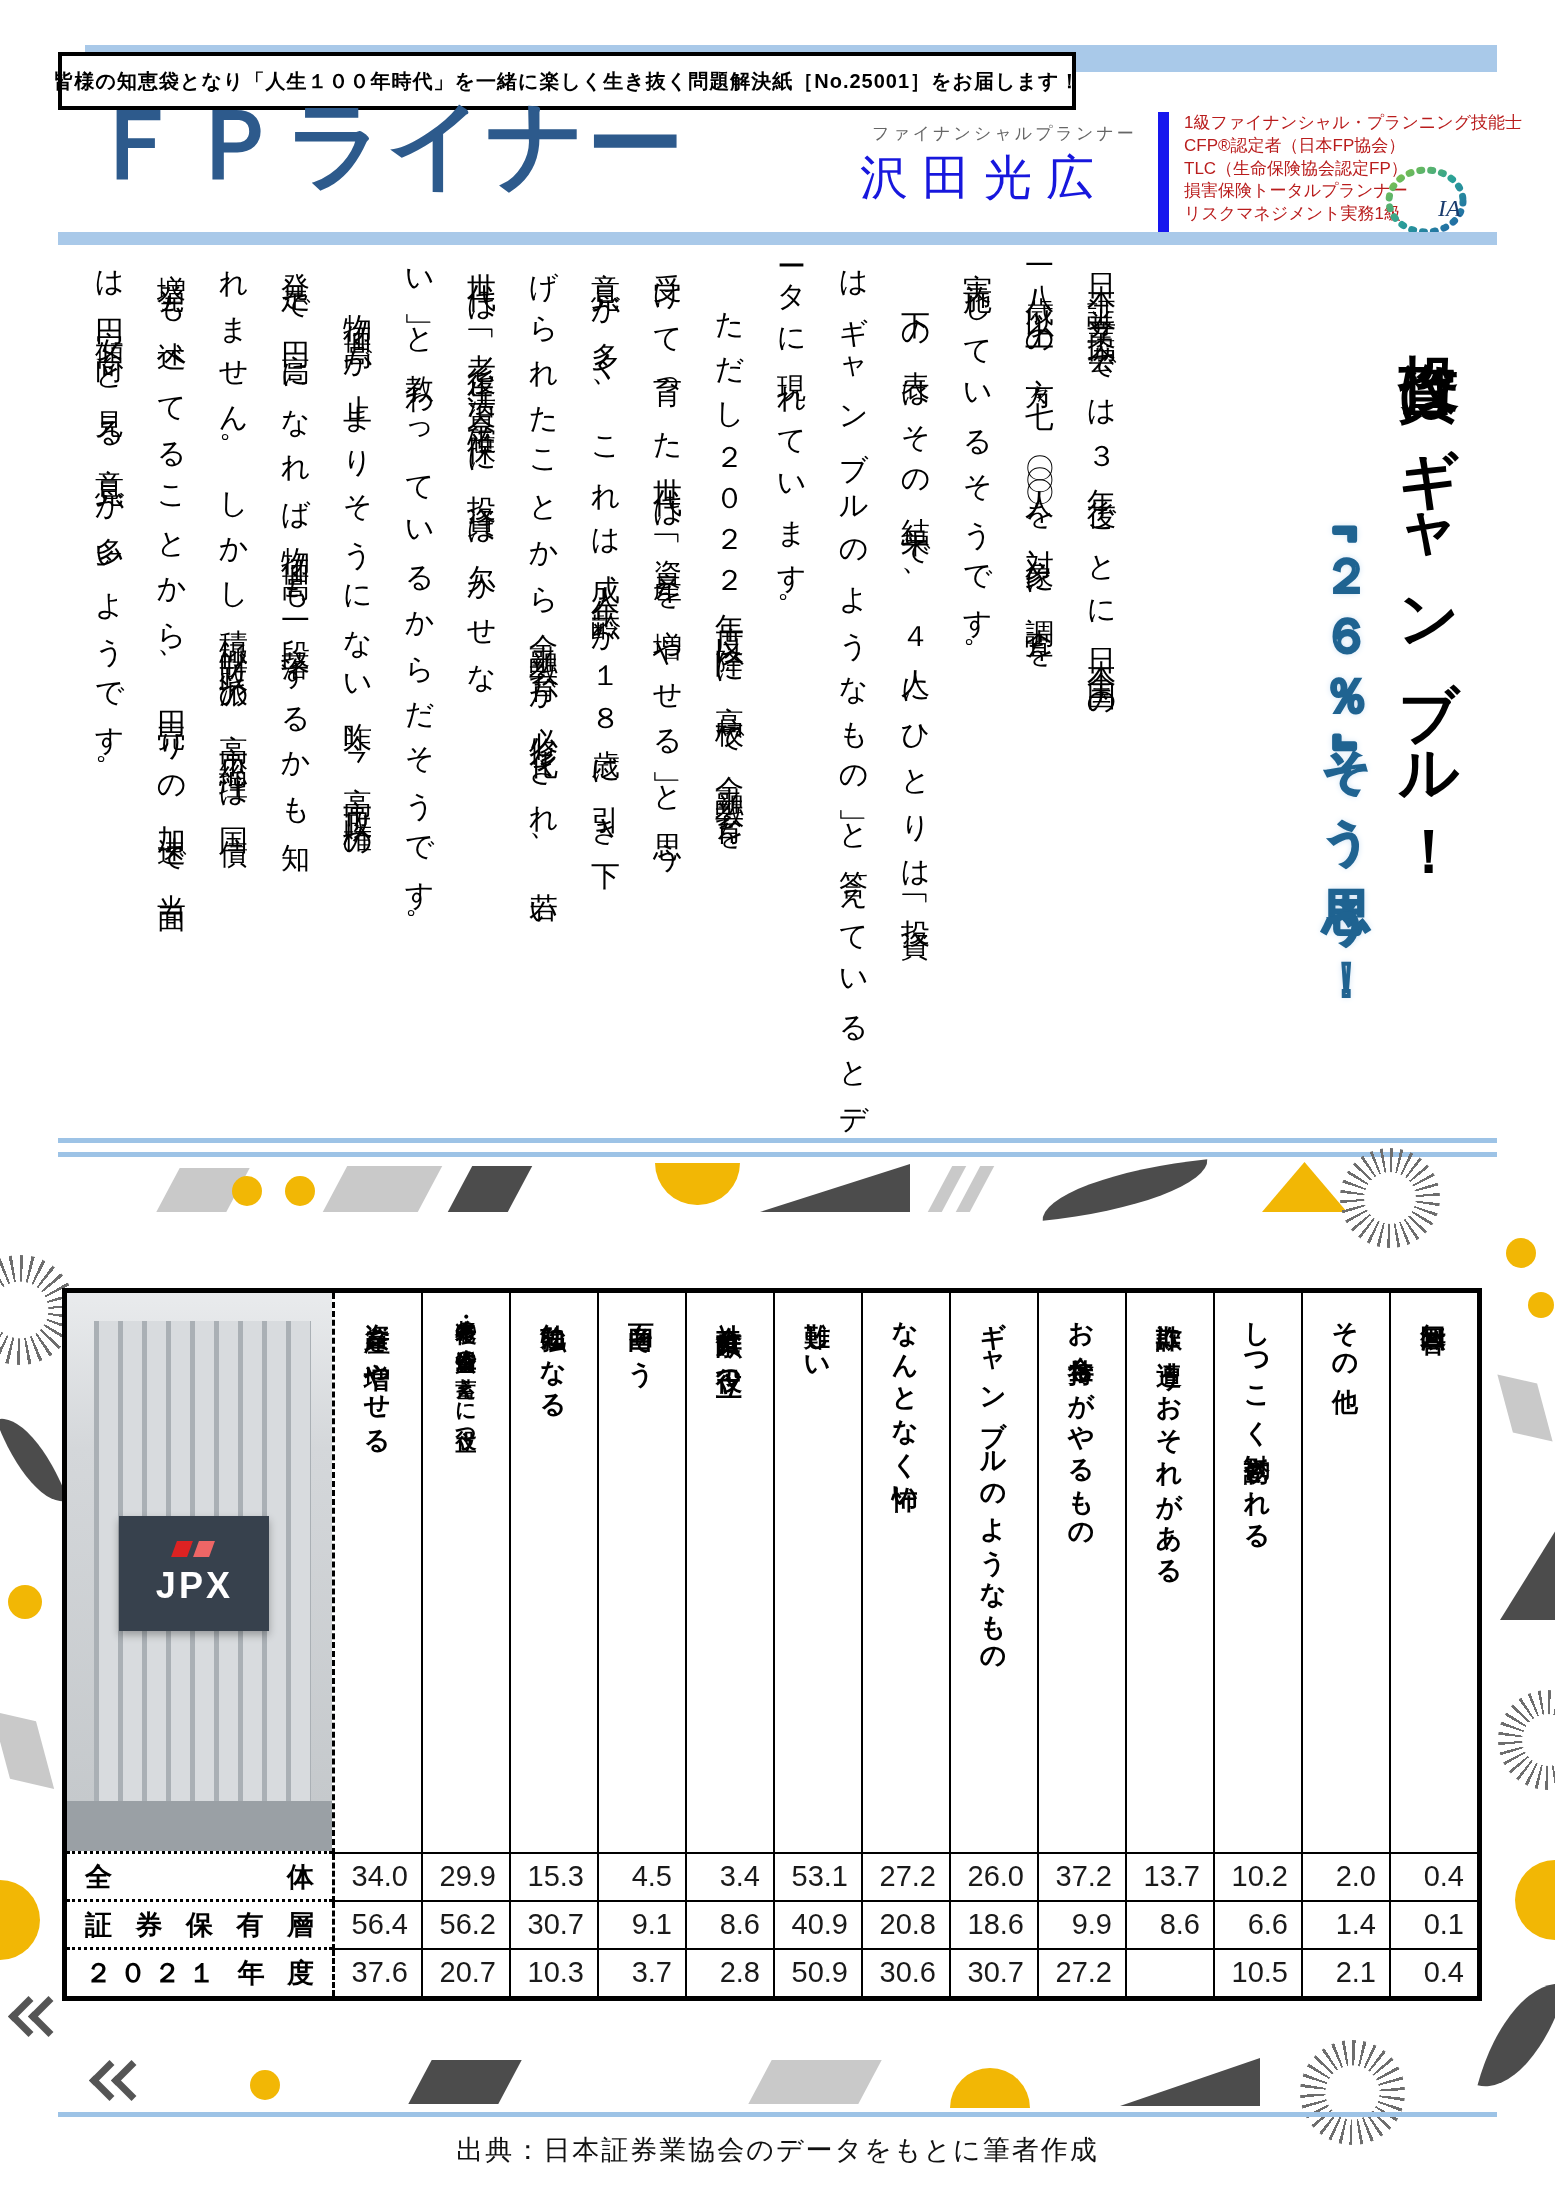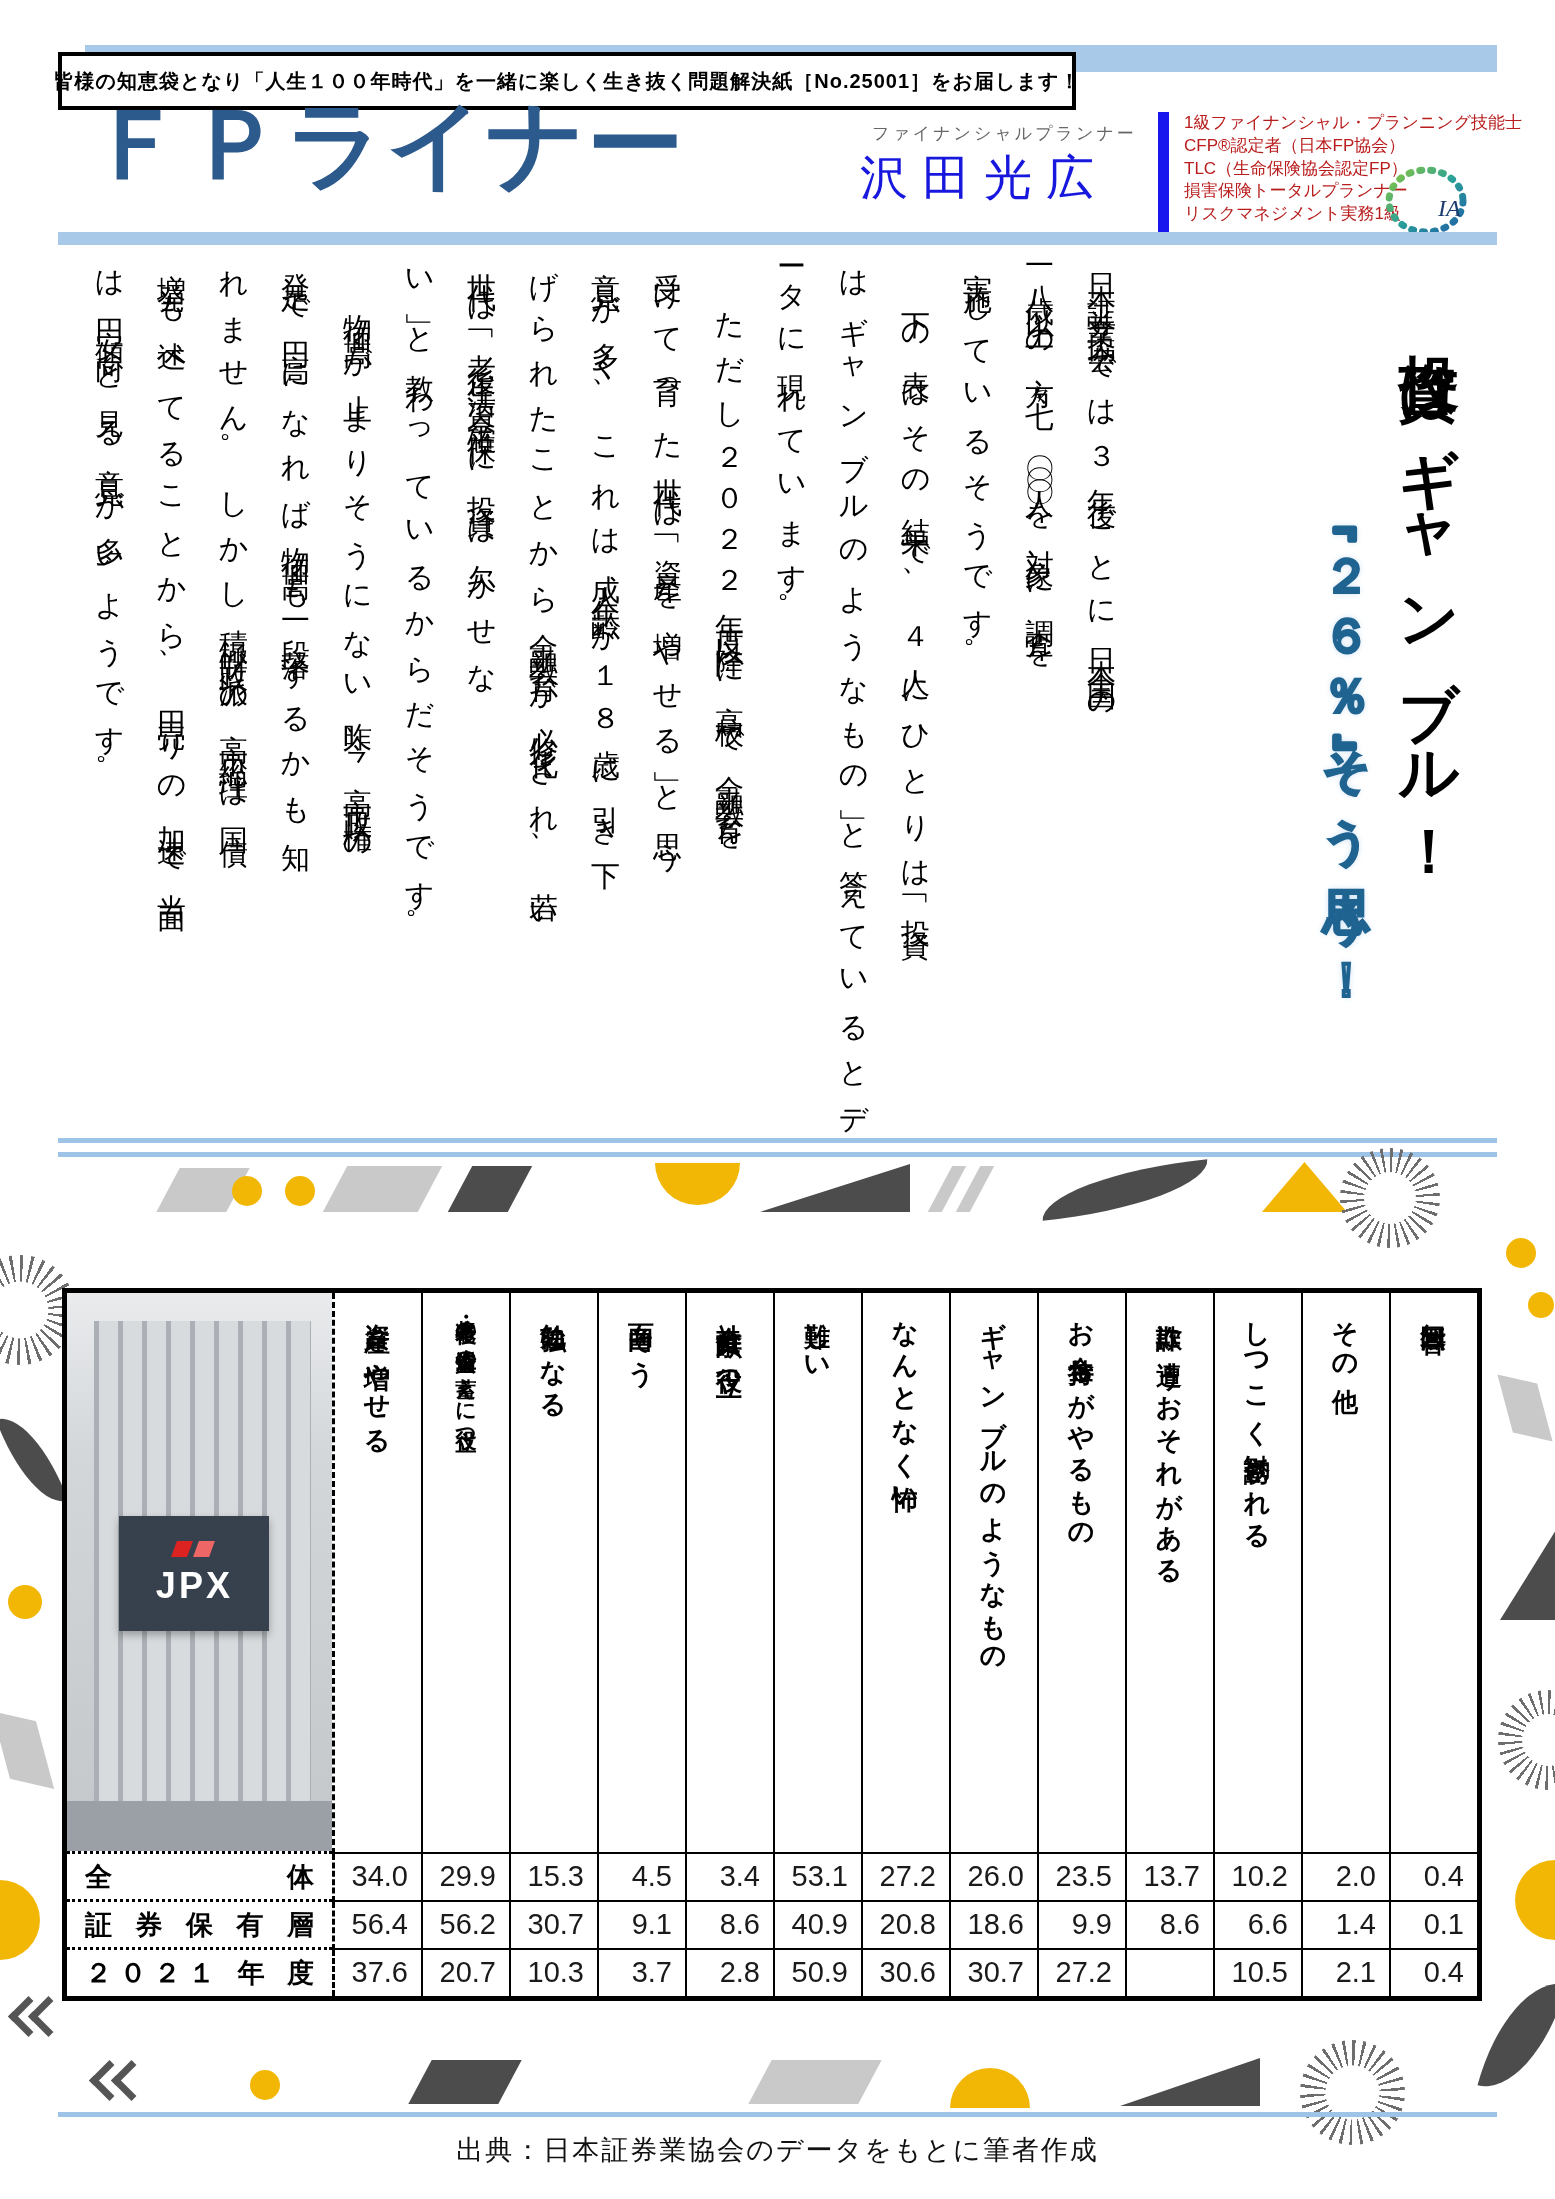--- a/index.html
+++ b/index.html
@@ -248,21 +248,21 @@
     <tr>
           <td class="lcell">全　体</td>
           <td class="dcell">34.0</td>
           <td class="dcell">29.9</td>
           <td class="dcell">15.3</td>
           <td class="dcell">4.5</td>
           <td class="dcell">3.4</td>
           <td class="dcell">53.1</td>
           <td class="dcell">27.2</td>
           <td class="dcell">26.0</td>
-          <td class="dcell">23.5</td>
+          <td class="dcell">37.2</td>
           <td class="dcell">13.7</td>
           <td class="dcell">10.2</td>
           <td class="dcell">2.0</td>
           <td class="dcell">0.4</td>
         </tr>
         <tr>
           <td class="lcell">証 券 保 有 層</td>
           <td class="dcell">56.4</td>
           <td class="dcell">56.2</td>
           <td class="dcell">30.7</td>

